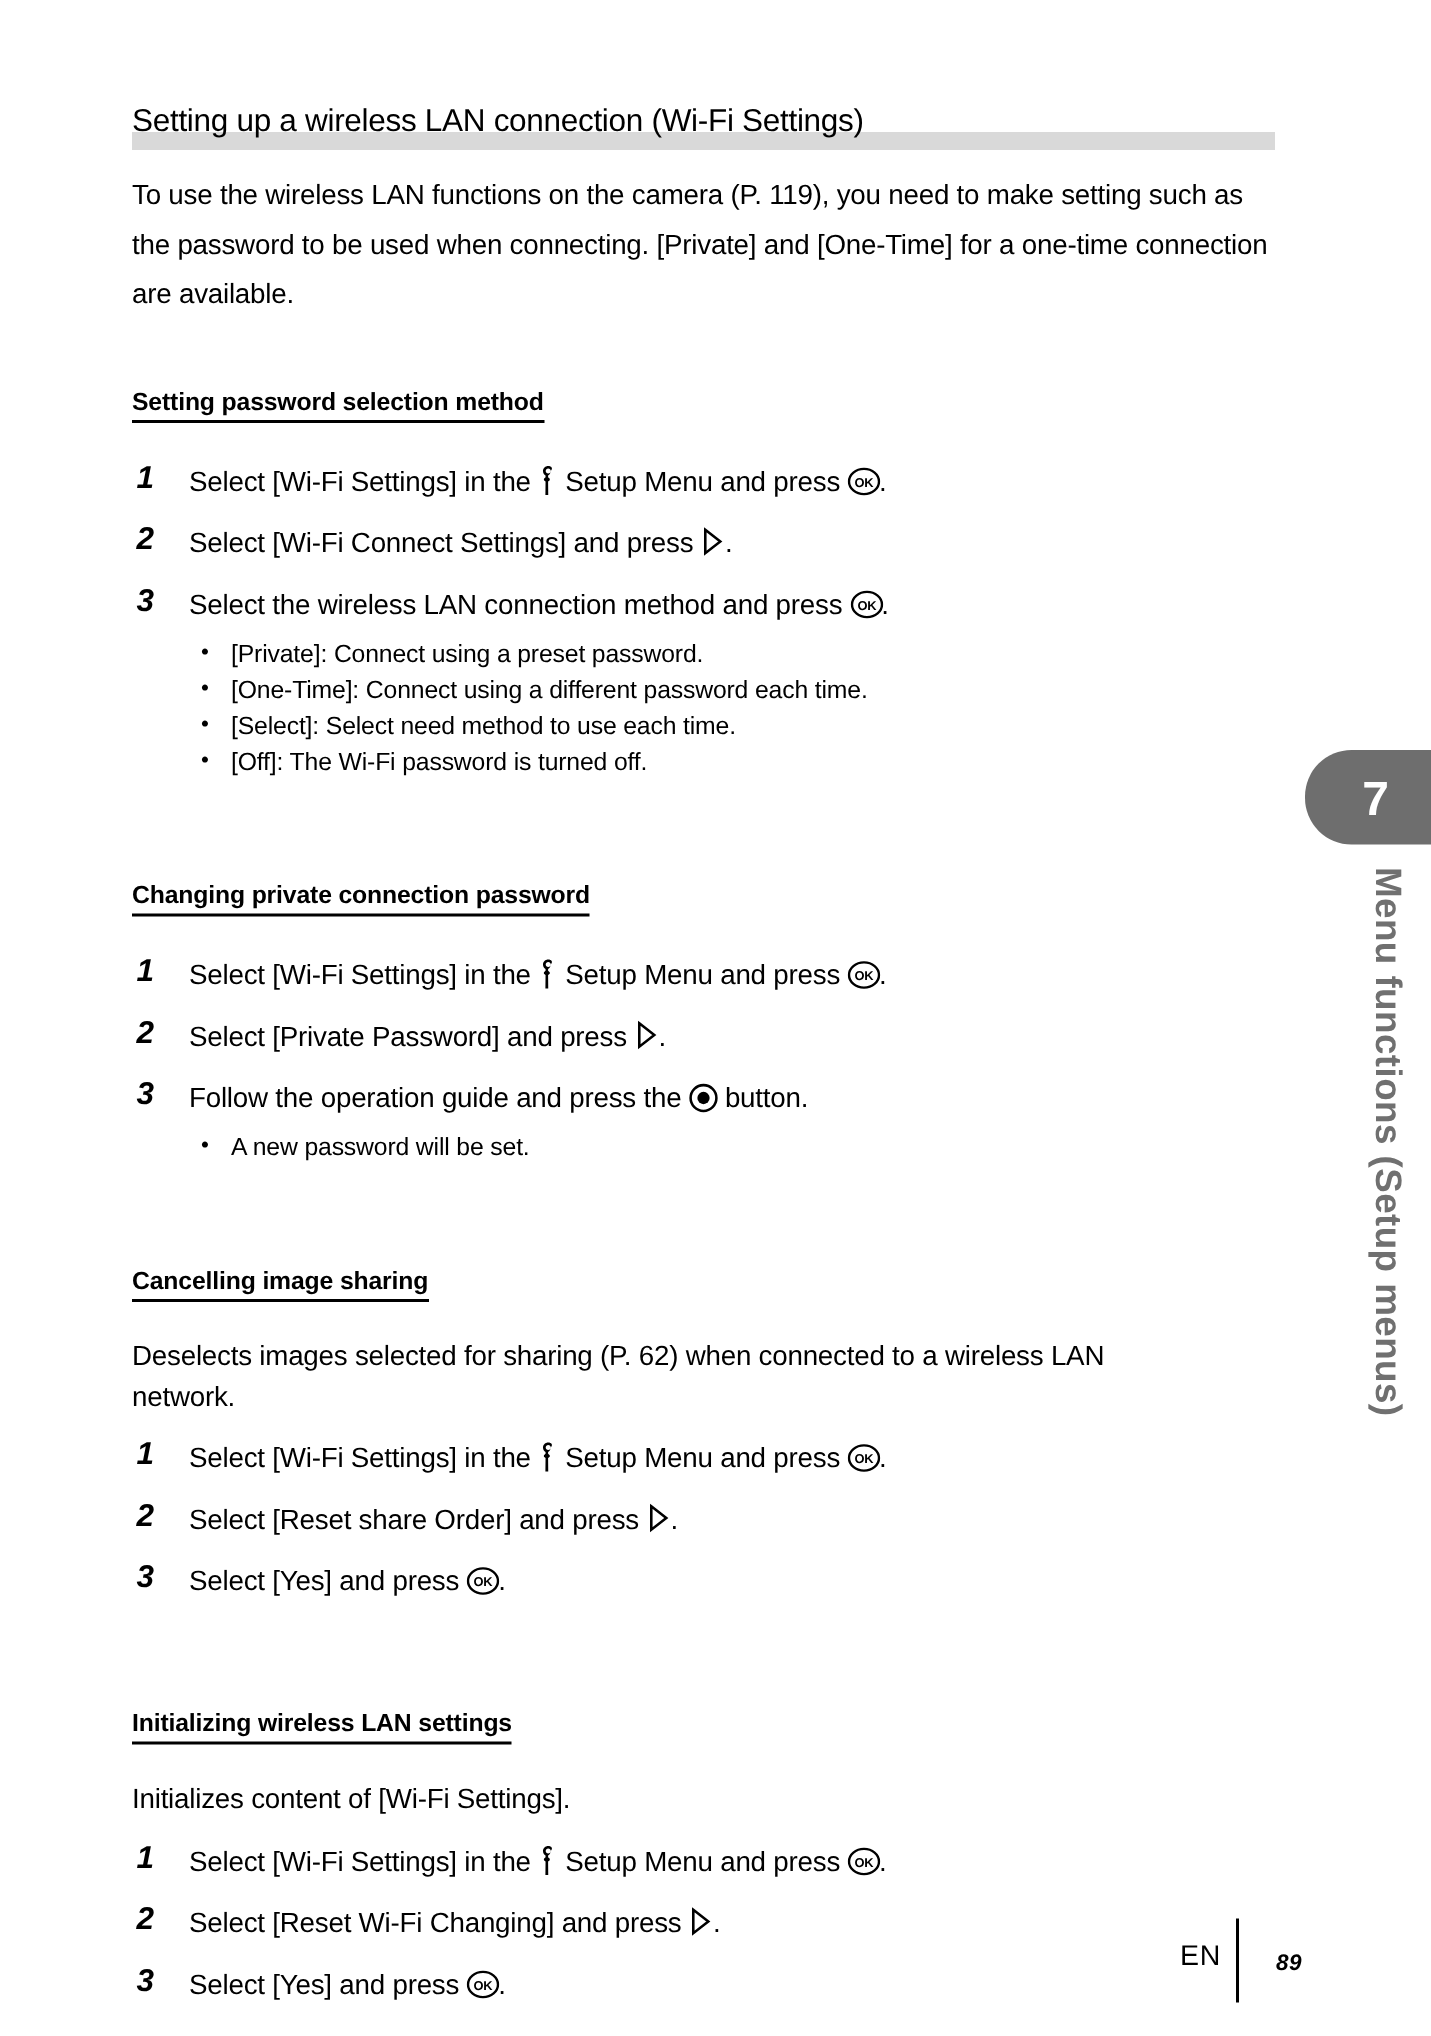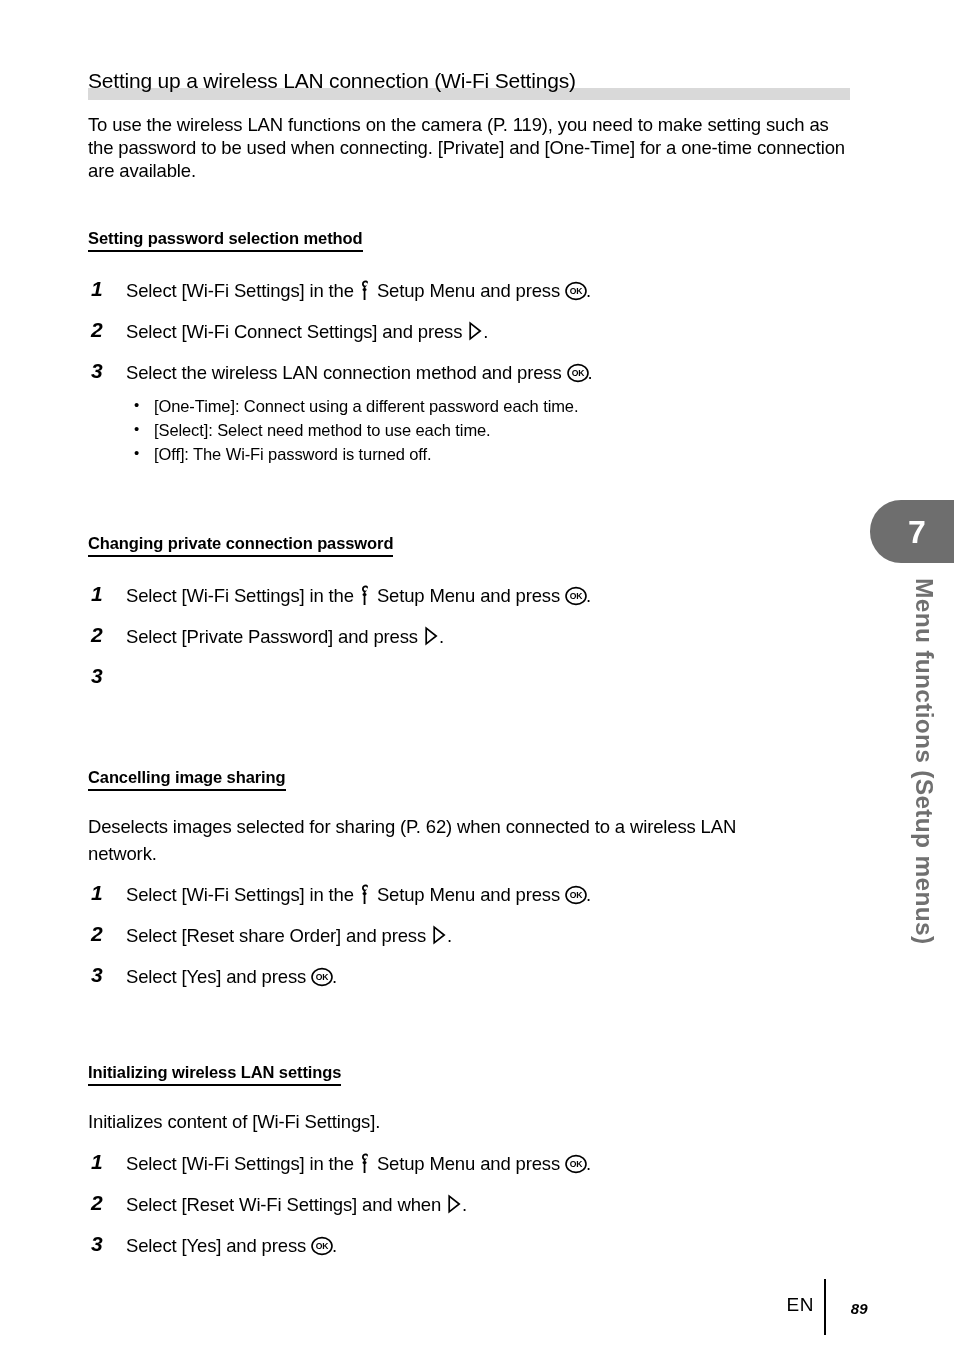--- a/index.html
+++ b/index.html
@@ -48,21 +48,21 @@
     font-size: 21px;
     font-weight: normal;
     letter-spacing: -0.2px;
     line-height: 26px;
     white-space: nowrap;
   }
 
   
   .intro {
     font-size: 18.5px;
-    line-height: 23px;
+    line-height: 33px;
     letter-spacing: -0.15px;
     margin: 0 0 22px 0;
     width: 764px;
   }
 
   
   .subhead {
     font-size: 16.5px;
     font-weight: bold;
     letter-spacing: -0.1px;
@@ -276,20 +276,21 @@
                   <ellipse cx="11" cy="11" rx="10" ry="8.4" fill="#fff" stroke="#000" stroke-width="1.6"></ellipse>
                   <text x="11" y="14.4" font-family="Liberation Sans, sans-serif" font-size="8.6" font-weight="bold" text-anchor="middle" fill="#000">OK</text>
                 </svg>
             </span><span>.</span>
           </span>
         </div>
 
       </div>
 
       <div class="bullets bullets-indent">
+        <div class="bullet">[Private]: Connect using a preset password.</div>
         <div class="bullet">[One-Time]: Connect using a different password each time.</div>
         <div class="bullet">[Select]: Select need method to use each time.</div>
         <div class="bullet">[Off]: The Wi-Fi password is turned off.</div>
       </div>
     </div>
 
     <div class="gap-lg"></div>
 
     <div class="sec">
       <div class="subhead-row">
@@ -322,24 +323,36 @@
             <span class="ico ico-tri">
               <svg viewBox="0 0 16 20" width="16" height="20">
                   <path d="M3.2 2.2 L13.2 10 L3.2 17.8 Z" fill="#fff" stroke="#000" stroke-width="1.7" stroke-linejoin="miter"></path>
                 </svg>
             </span><span>.</span>
           </span>
         </div>
 
         <div class="step">
           <span class="step-num">3</span>
-        </div>
-
-      </div>
-
+          <span class="step-text"><span>Follow the operation guide and press the</span>
+            <span class="ico ico-rec">
+              <svg viewBox="0 0 20 20" width="20" height="20">
+                  <circle cx="10" cy="10" r="8.6" fill="#fff" stroke="#000" stroke-width="1.7"></circle>
+                  <circle cx="10" cy="10" r="4.1" fill="#000"></circle>
+                </svg>
+            </span>
+            <span>button.</span>
+          </span>
+        </div>
+
+      </div>
+
+      <div class="bullets bullets-indent2">
+        <div class="bullet">A new password will be set.</div>
+      </div>
     </div>
 
     <div class="gap-lg"></div>
 
     <div class="sec">
       <div class="subhead-row">
         <span class="subhead">Cancelling image sharing</span>
       </div>
       <p class="lead">Deselects images selected for sharing (P. 62) when connected to a wireless LAN network.</p>
 
@@ -412,21 +425,21 @@
               <svg viewBox="0 0 22 22" width="22" height="22">
                   <ellipse cx="11" cy="11" rx="10" ry="8.4" fill="#fff" stroke="#000" stroke-width="1.6"></ellipse>
                   <text x="11" y="14.4" font-family="Liberation Sans, sans-serif" font-size="8.6" font-weight="bold" text-anchor="middle" fill="#000">OK</text>
                 </svg>
             </span><span>.</span>
           </span>
         </div>
 
         <div class="step">
           <span class="step-num">2</span>
-          <span class="step-text"><span>Select [Reset Wi-Fi Settings] and when</span>
+          <span class="step-text"><span>Select [Reset Wi-Fi Changing] and press</span>
             <span class="ico ico-tri">
               <svg viewBox="0 0 16 20" width="16" height="20">
                   <path d="M3.2 2.2 L13.2 10 L3.2 17.8 Z" fill="#fff" stroke="#000" stroke-width="1.7" stroke-linejoin="miter"></path>
                 </svg>
             </span><span>.</span>
           </span>
         </div>
 
         <div class="step">
           <span class="step-num">3</span>

